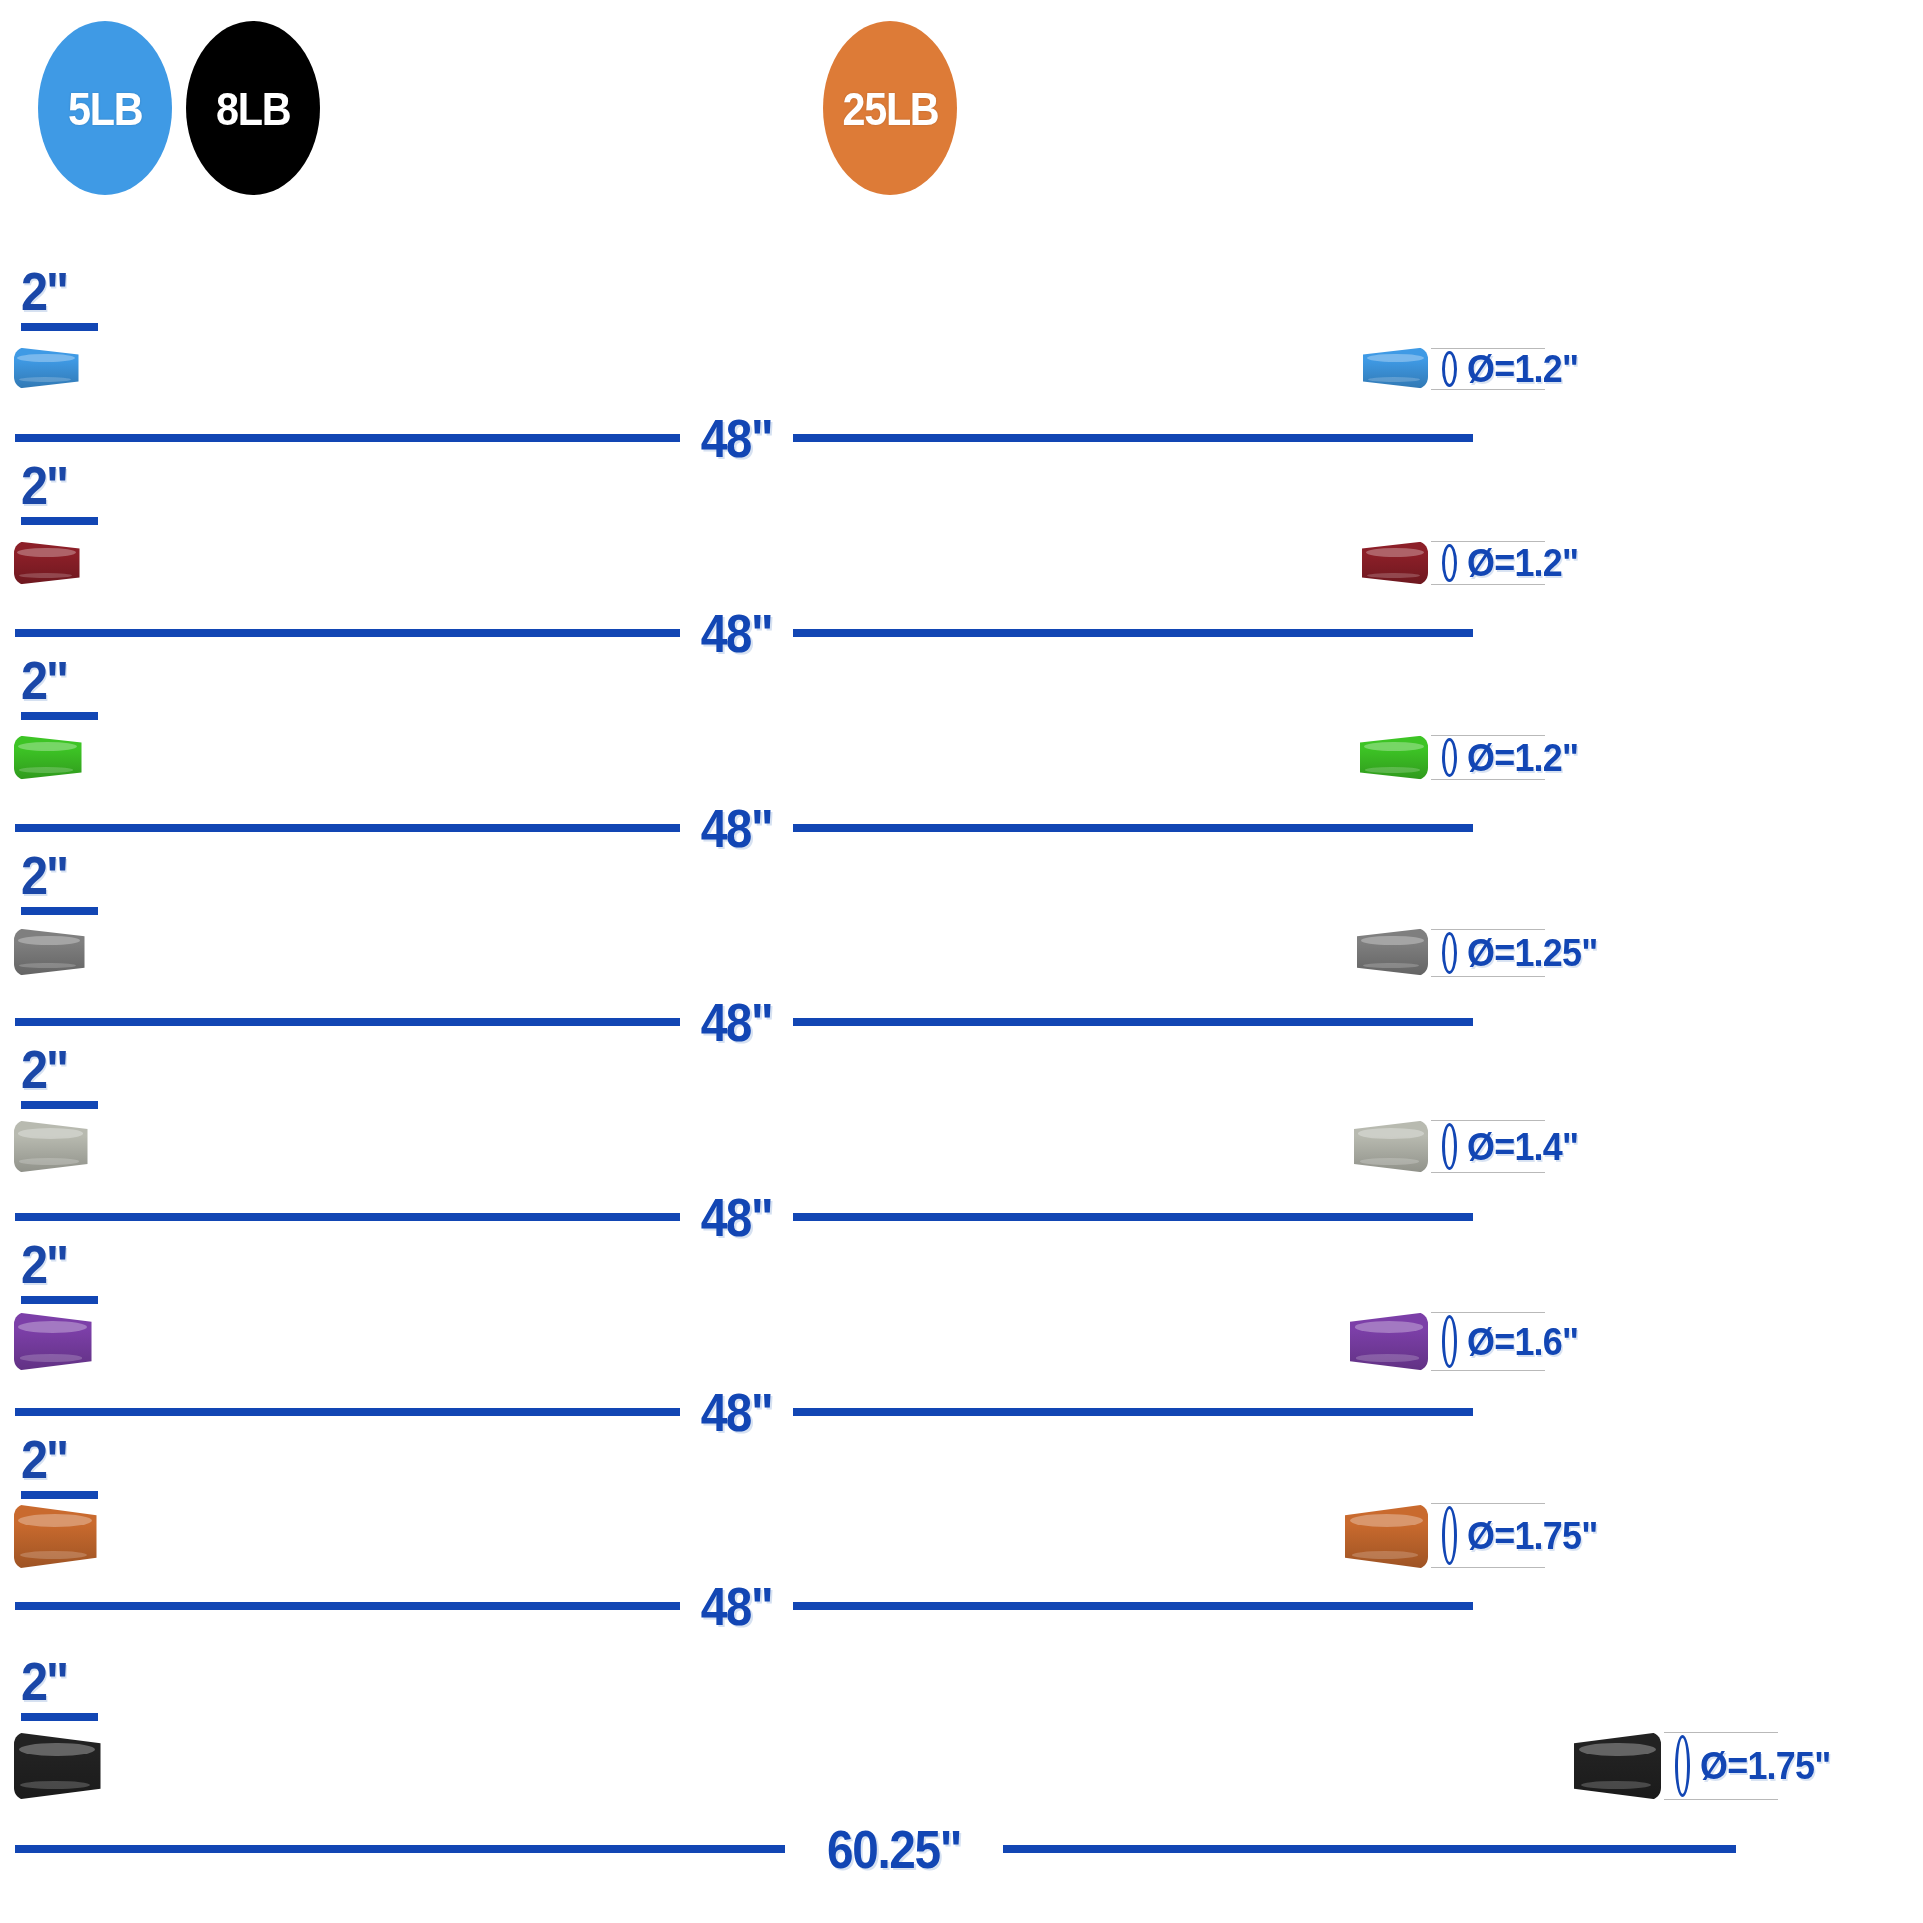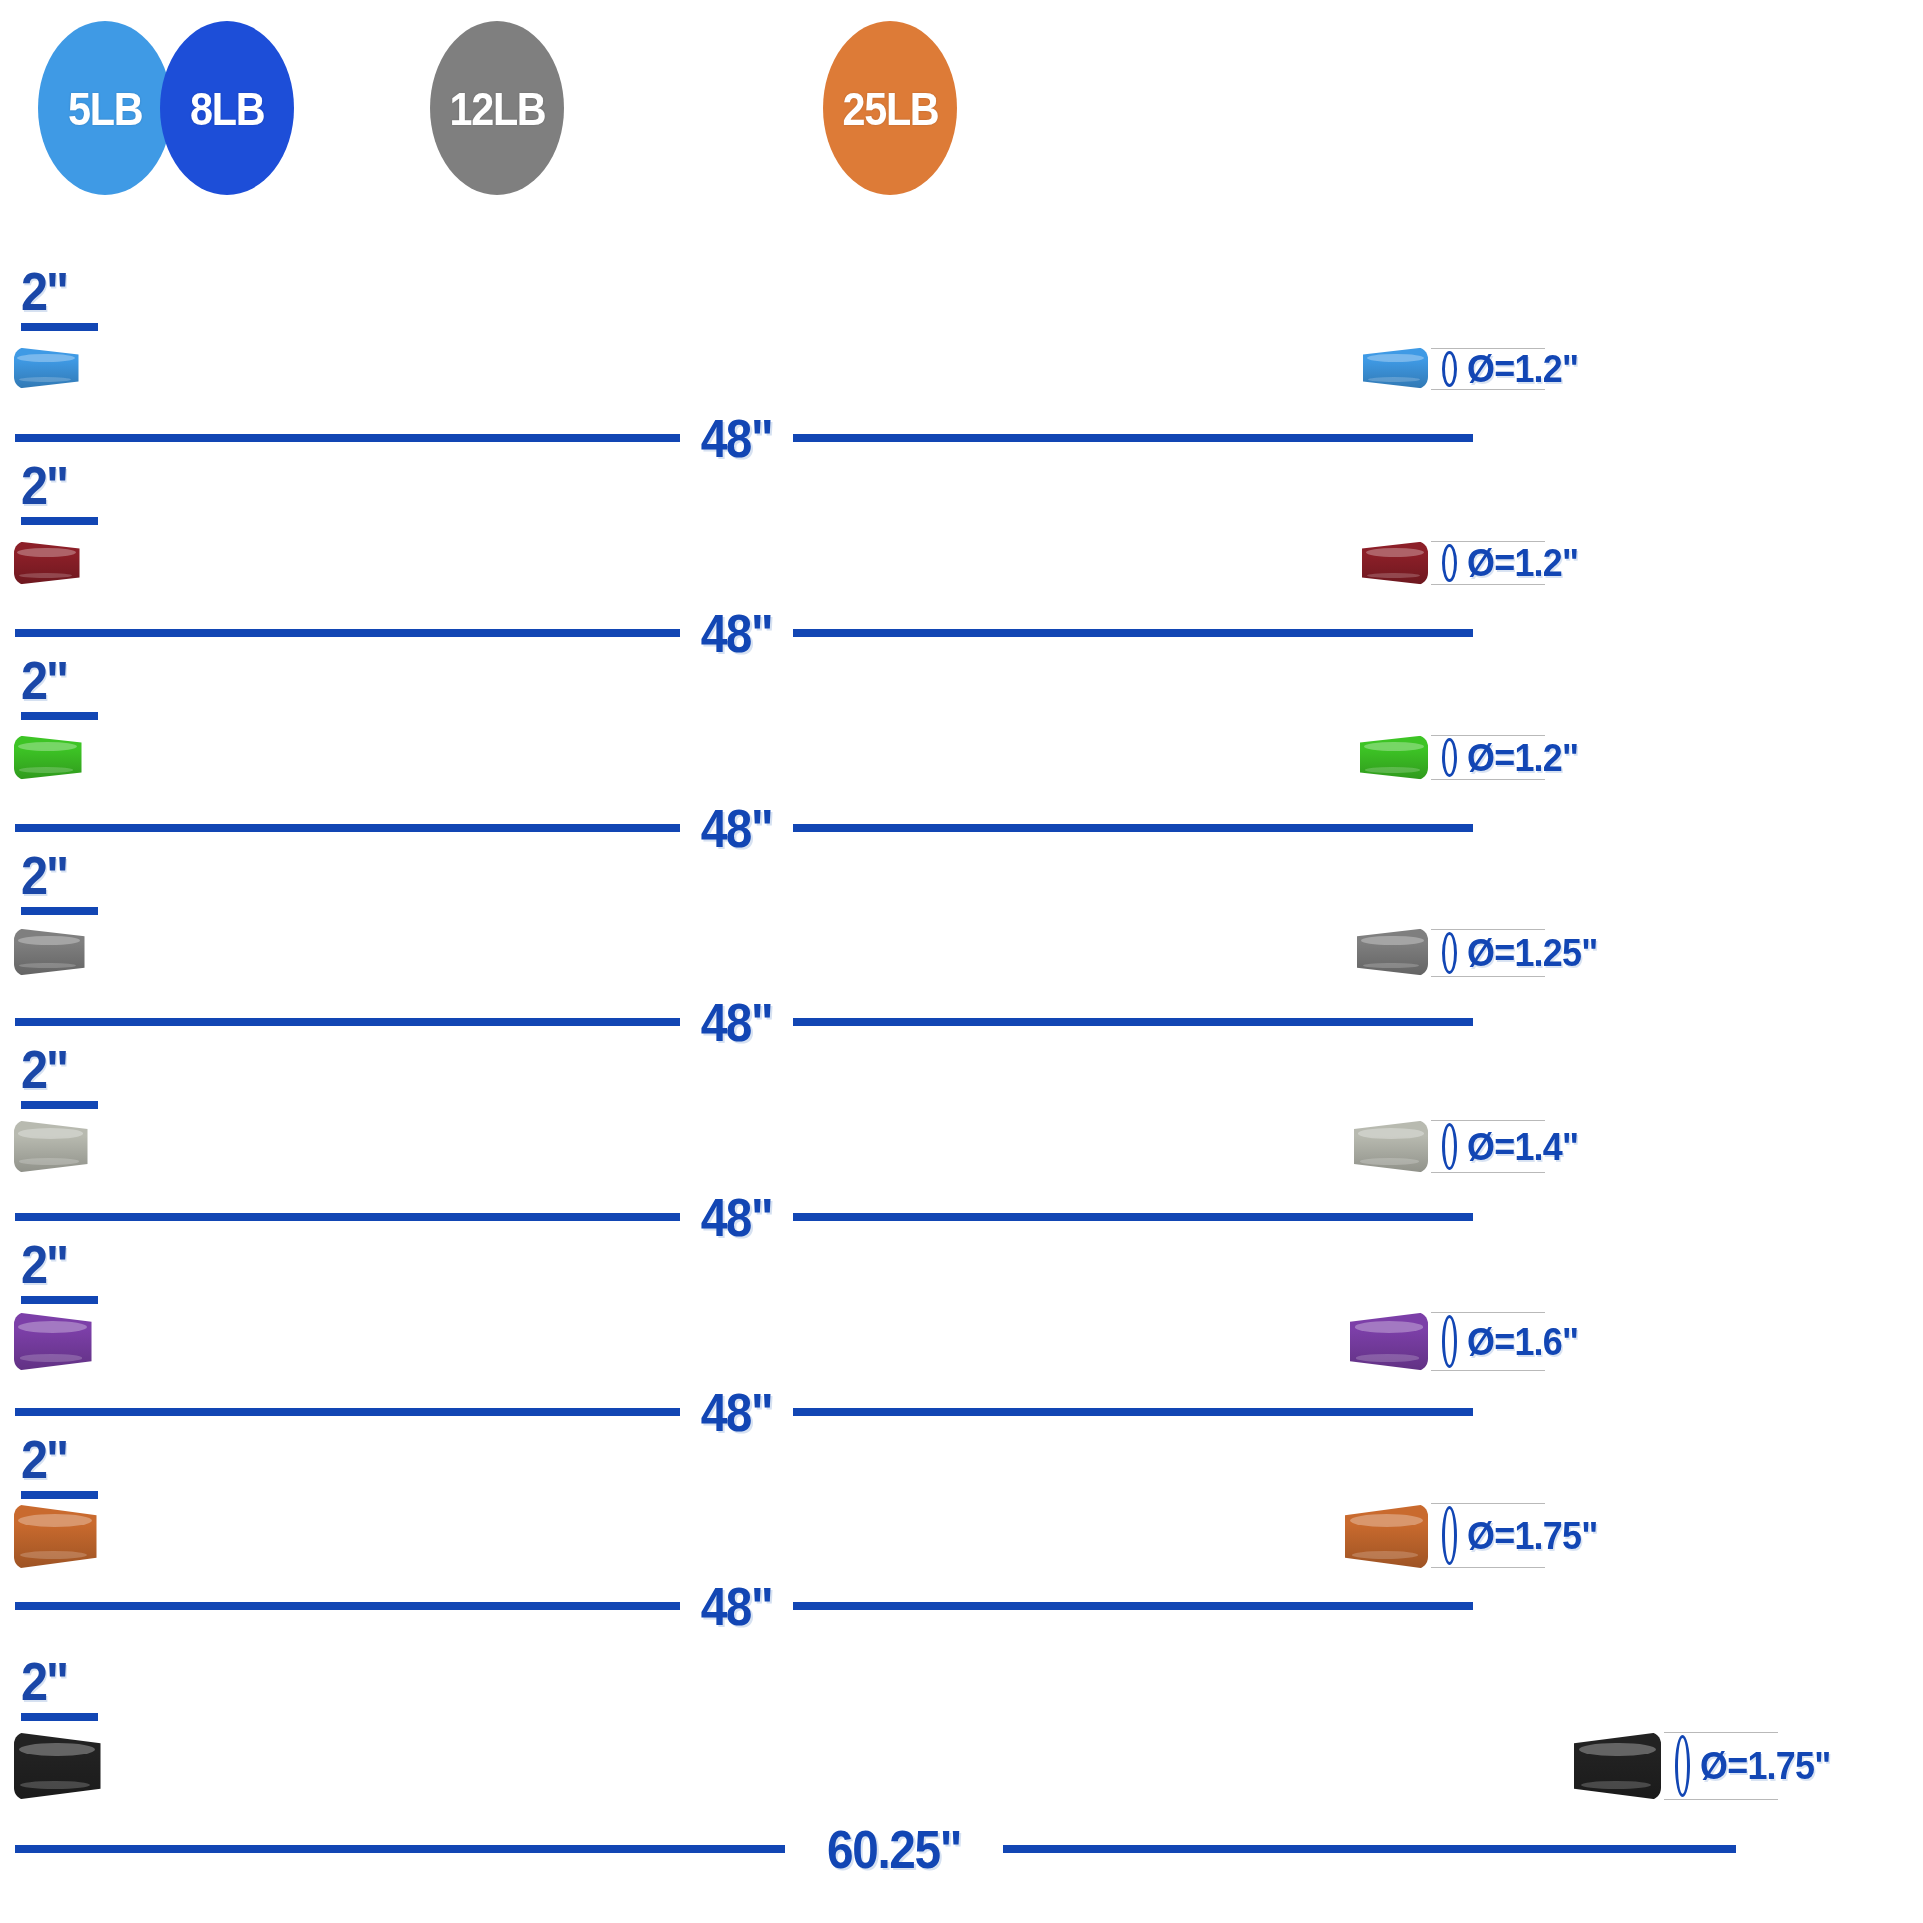--- a/index.html
+++ b/index.html
@@ -110,25 +110,22 @@
 </style>
 </head>
 <body>
 
 <div id="stage">
 
   <div id="legend">
       <div class="chip" style="left: 0px; background: rgb(63, 154, 229);">
         <span class="chip-label">5LB</span>
       </div>
-      <div class="chip" style="left: 122px; background: #1d4ed8; text-align: right;">
+      <div class="chip" style="left: 148px; background: #000000; text-align: right;">
         <span class="chip-label">8LB</span>
-      </div>
-      <div class="chip" style="left: 392px; background: rgb(127, 127, 127);">
-        <span class="chip-label">12LB</span>
       </div>
       <div class="chip" style="left: 785px; background: rgb(221, 123, 55);">
         <span class="chip-label">25LB</span>
       </div>
     </div>
 
   <div id="rows">
       <div class="row" style="top: 0px;">
         <div class="cap-note" style="top: 267px;">
           <span class="val">2"</span>

